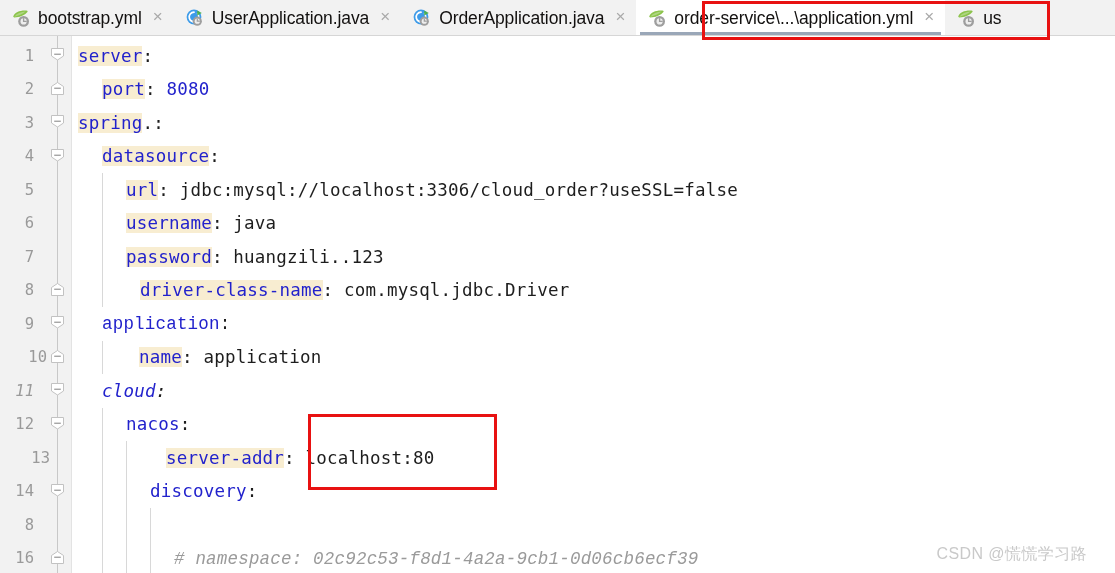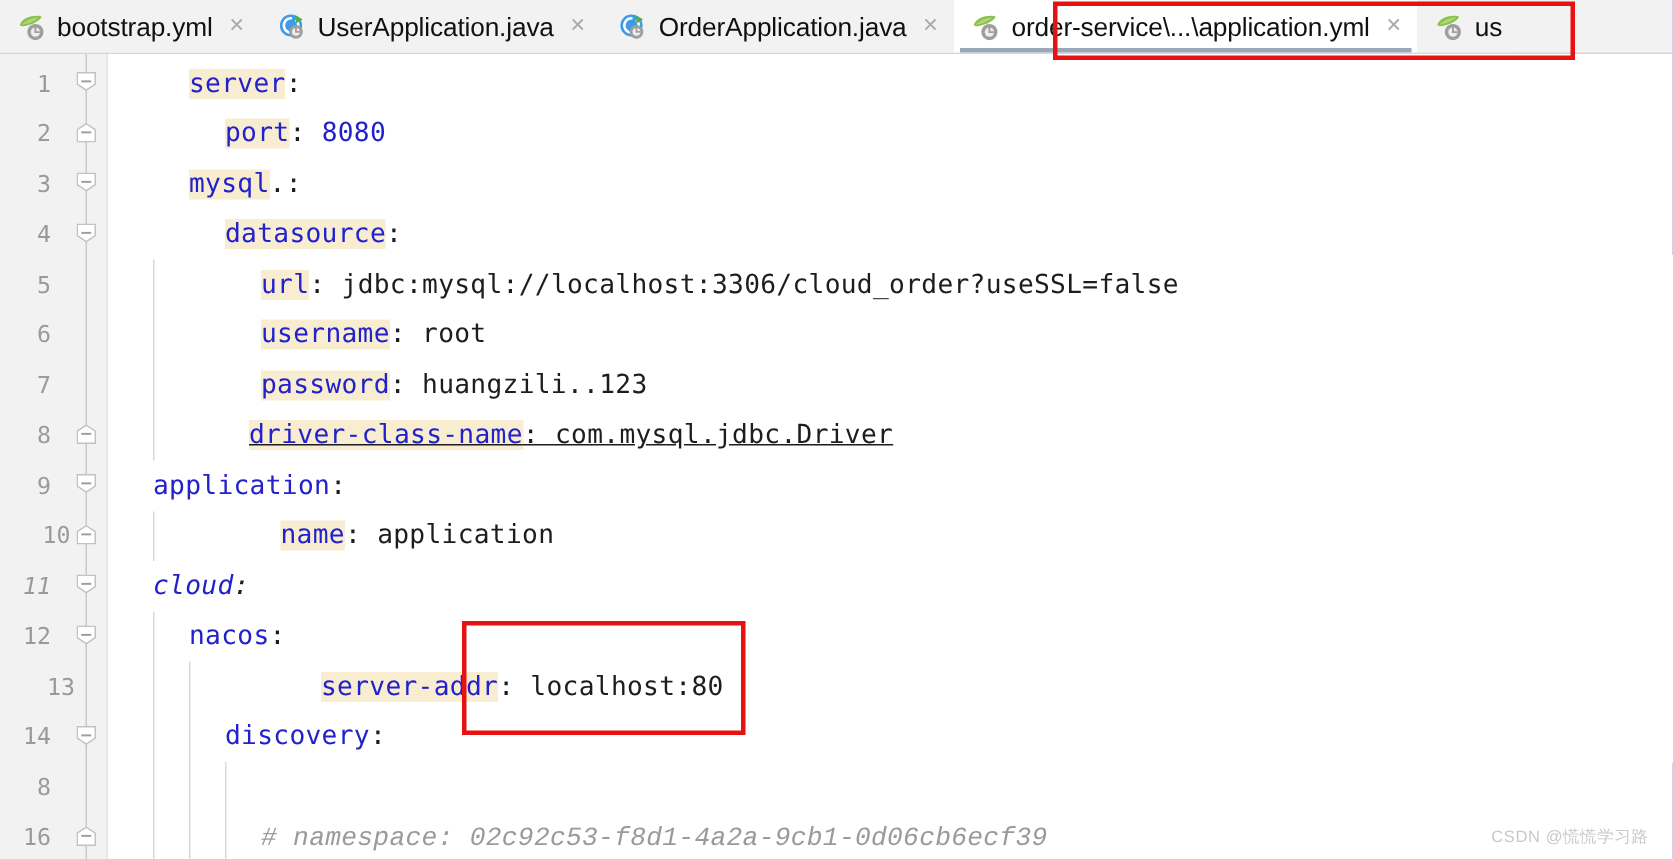--- a/index.html
+++ b/index.html
@@ -107,21 +107,21 @@
   }
   .code {
     position: absolute;
     left: 78px;
     font-family: "DejaVu Sans Mono", monospace;
     font-size: 17.5px;
     letter-spacing: 0.2px;
     white-space: pre;
     color: #1d1d1d;
   }
-  .k      { color: #2222cc; background: #f8edd1; margin-left: 48px; }
+  .k      { color: #2222cc; background: #f8edd1; }
   .k-nohl { color: #2222cc; }
   .v      { color: #1d1d1d; }
   .num    { color: #2222cc; }
   .cmt    { color: #9a9a9a; font-style: italic; font-family: Liberation Mono, monospace; }
 
   
   .fold {
     position: absolute;
     width: 13px; height: 13px;
     left: 51px;
@@ -146,22 +146,22 @@
     border: 3px solid #e81111;
     pointer-events: none;
     background: transparent;
   }
   #annot-tab   { left: 702px; top: 1px;  width: 348px; height: 39px; }
   #annot-value { left: 308px; top: 414px; width: 189px; height: 76px; }
 
   
   .watermark {
     position: absolute;
-    right: 16px; bottom: 8px;
-    font-size: 11px;
+    right: 28px; bottom: 8px;
+    font-size: 16px;
     color: #c9c9c9;
     font-family: "Liberation Sans", sans-serif;
     letter-spacing: 0.4px;
     white-space: nowrap;
   }
 </style>
 </head>
 <body>
 
 <div id="app">
@@ -242,45 +242,45 @@
         <div class="line" style="position: absolute; left: 0px; top: 3px; width: 1115px;">
           <span class="lineno">1</span>
           <span class="code" style="left: 78px;"><span class="k">server</span><span class="v">:</span></span>
         </div>
         <div class="line" style="position: absolute; left: 0px; top: 36.5px; width: 1115px;">
           <span class="lineno">2</span>
           <span class="code" style="left: 102px;"><span class="k">port</span><span class="v">: </span><span class="num">8080</span></span>
         </div>
         <div class="line" style="position: absolute; left: 0px; top: 70px; width: 1115px;">
           <span class="lineno">3</span>
-          <span class="code" style="left: 78px;"><span class="k">mysql</span><span class="v">.:</span></span>
+          <span class="code" style="left: 78px;"><span class="k">spring</span><span class="v">.:</span></span>
         </div>
         <div class="line" style="position: absolute; left: 0px; top: 103.5px; width: 1115px;">
           <span class="lineno">4</span>
           <span class="code" style="left: 102px;"><span class="k">datasource</span><span class="v">:</span></span>
         </div>
         <div class="line" style="position: absolute; left: 0px; top: 137px; width: 1115px;">
           <span class="lineno">5</span>
           <span class="code" style="left: 126px;"><span class="k">url</span><span class="v">: jdbc:mysql://localhost:3306/cloud_order?useSSL=false</span></span>
         </div>
         <div class="line" style="position: absolute; left: 0px; top: 170.5px; width: 1115px;">
           <span class="lineno">6</span>
-          <span class="code" style="left: 126px;"><span class="k">username</span><span class="v">: root</span></span>
+          <span class="code" style="left: 126px;"><span class="k">username</span><span class="v">: java</span></span>
         </div>
         <div class="line" style="position: absolute; left: 0px; top: 204px; width: 1115px;">
           <span class="lineno">7</span>
           <span class="code" style="left: 126px;"><span class="k">password</span><span class="v">: huangzili..123</span></span>
         </div>
         <div class="line" style="position: absolute; left: 0px; top: 237.5px; width: 1115px;">
           <span class="lineno">8</span>
-          <span class="code" style="left: 118px; text-decoration: underline;"><span class="k">driver-class-name</span><span class="v">: com.mysql.jdbc.Driver</span></span>
+          <span class="code" style="left: 140px;"><span class="k">driver-class-name</span><span class="v">: com.mysql.jdbc.Driver</span></span>
         </div>
         <div class="line" style="position: absolute; left: 0px; top: 271px; width: 1115px;">
           <span class="lineno">9</span>
-          <span class="code" style="left: 102px;"><span class="k-nohl">application</span><span class="v">:</span></span>
+          <span class="code" style="left: 102px; font-family: Liberation Mono, monospace;"><span class="k-nohl">application</span><span class="v">:</span></span>
         </div>
         <div class="line" style="position: absolute; left: 13px; top: 304.5px; width: 1115px;">
           <span class="lineno">10</span>
           <span class="code" style="left: 126px;"><span class="k">name</span><span class="v">: application</span></span>
         </div>
         <div class="line" style="position: absolute; left: 0px; top: 338px; width: 1115px; font-style: italic;">
           <span class="lineno">11</span>
           <span class="code" style="left: 102px;"><span class="k-nohl">cloud</span><span class="v">:</span></span>
         </div>
         <div class="line" style="position: absolute; left: 0px; top: 371.5px; width: 1115px;">

